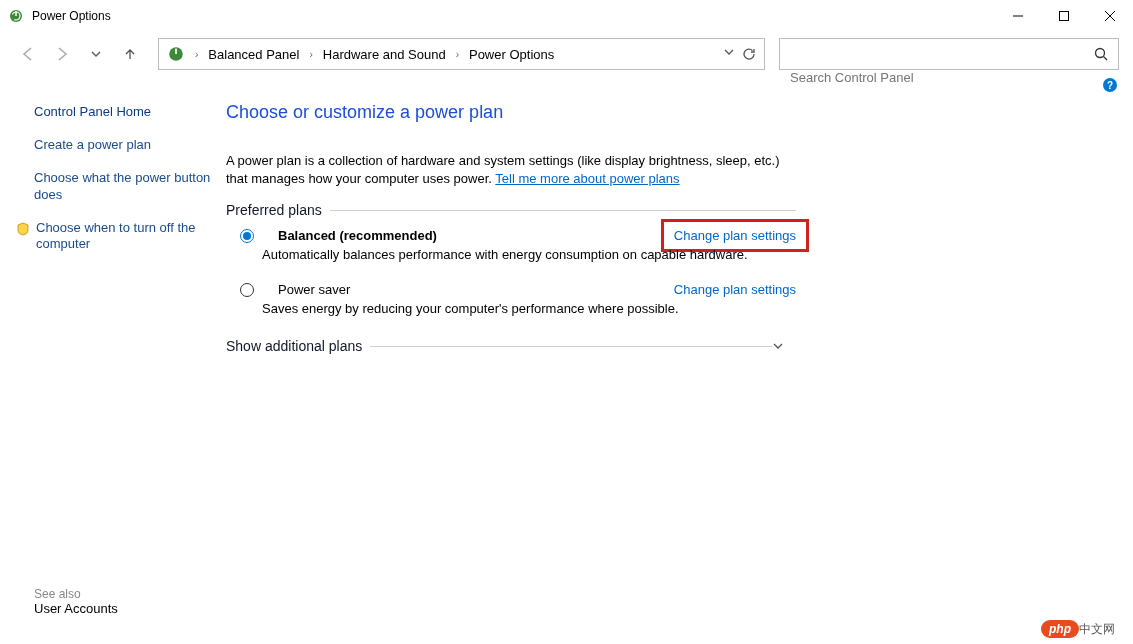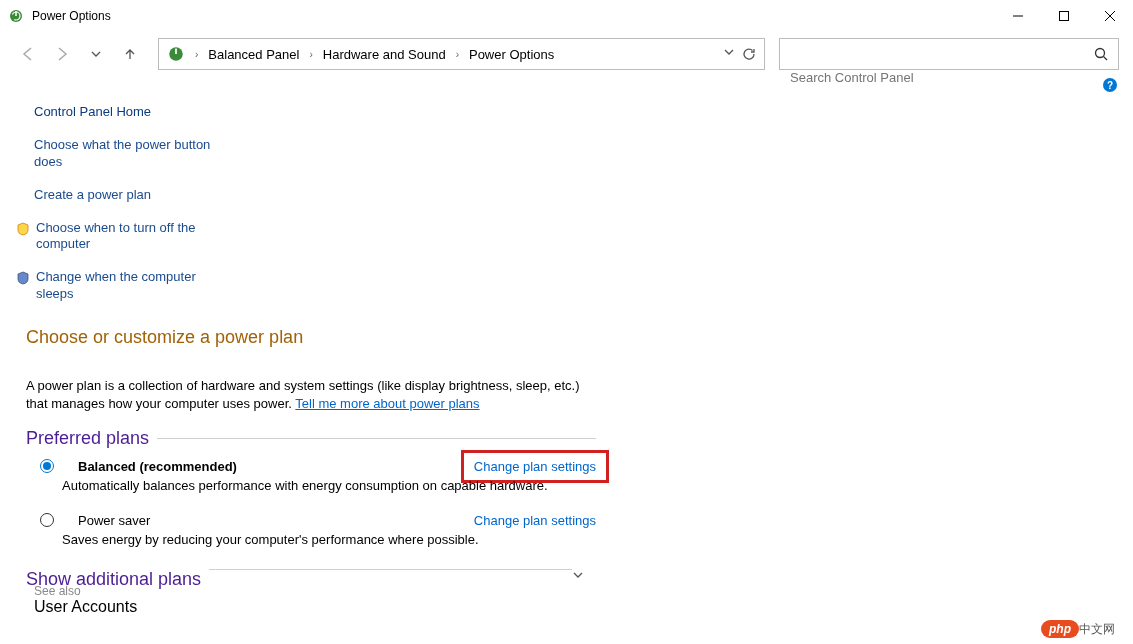--- a/index.html
+++ b/index.html
@@ -24,53 +24,53 @@
     .addr-right { margin-left: auto; display: flex; gap: 8px; color: #555; }
     .search-bar { width: 340px; height: 32px; border: 1px solid #bcbcbc; display: flex; align-items: center; padding: 0 10px; }
     .search-bar input { flex: 1; border: none; outline: none; font-size: 13px; color: #666; margin-top: 47px; }
     .search-icon { color: #333; }
 
     
     .help-row { height: 18px; display: flex; align-items: center; justify-content: flex-end; padding: 0 16px; }
     .help-icon { width: 14px; height: 14px; background: #0078d4; color: #fff; border-radius: 50%; font-size: 10px; display: flex; align-items: center; justify-content: center; font-weight: bold; }
 
     
-    .body-area { display: flex; padding: 0 16px; flex-direction: column; }
+    .body-area { display: flex; padding: 0 16px; }
     .sidebar { width: 200px; padding: 10px 4px 0 18px; }
     .sidebar-link { display: block; color: #1a4b8c; font-size: 13px; margin-bottom: 16px; line-height: 1.3; cursor: pointer; }
     .sidebar-link.home { color: #0a3b7c; }
     .sidebar-link.with-icon { display: flex; align-items: flex-start; gap: 6px; margin-left: -18px; }
     .sidebar-link.with-icon .sic { width: 14px; height: 14px; flex-shrink: 0; margin-top: 2px; }
 
     .main { flex: 1; padding: 8px 40px 0 10px; max-width: 620px; }
-    .page-title { color: #a16207; font-size: 18px; font-weight: 400; margin-bottom: 12px; }
+    .page-title { color: #1d4ed8; font-size: 18px; font-weight: 400; margin-bottom: 12px; }
     .page-desc { font-size: 13px; color: #000; line-height: 1.4; margin-bottom: 14px; margin-top: 29px; }
     .page-desc a { color: #0066cc; text-decoration: underline; }
 
     .section-row { display: flex; align-items: center; margin-bottom: 6px; }
-    .section-label { font-size: 18px; color: #4c1d95; margin-right: 8px; white-space: nowrap; }
+    .section-label { font-size: 14px; color: #0f172a; margin-right: 8px; white-space: nowrap; }
     .section-line { flex: 1; height: 1px; background: #d0d0d0; }
 
     .plan { margin: 10px 0 20px 14px; }
     .plan-header { display: flex; align-items: center; justify-content: space-between; }
     .plan-left { display: flex; align-items: center; gap: 24px; }
     .radio { width: 14px; height: 14px; border: 1px solid #333; border-radius: 50%; position: relative; flex-shrink: 0; }
     .radio.checked { border-color: #0078d4; }
     .radio.checked::after { content: ""; position: absolute; inset: 2px; background: #0078d4; border-radius: 50%; }
     .plan-name { font-size: 13px; font-weight: 600; }
     .plan-name.normal { font-weight: 400; }
     .plan-link { color: #0066cc; font-size: 13px; cursor: pointer; }
     .plan-link.highlighted { border: 3px solid #d02020; padding: 6px 10px; margin: -9px -13px -9px 0; }
     .plan-desc { font-size: 13px; color: #000; margin-left: 22px; margin-top: 4px; }
 
-    .expander-row { display: flex; align-items: flex-start; margin-top: 22px; }
+    .expander-row { display: flex; align-items: center; margin-top: 22px; }
 
     .see-also { position: absolute; bottom: 28px; left: 34px; }
     .see-also-label { color: #888; font-size: 12px; }
-    .see-also-link { color: #000; font-size: 16px; }
+    .see-also-link { color: #000; font-size: 13px; }
 
     .watermark { position: absolute; bottom: 6px; right: 18px; display: flex; align-items: center; }
     .wm-badge { background: #e84c1e; color: #fff; font-weight: bold; font-size: 12px; padding: 2px 8px; border-radius: 10px; font-style: italic; }
     .wm-text { color: #555; font-size: 12px; }
 
     svg { display: block; }
   </style>
 </head>
 <body>
 
@@ -166,37 +166,29 @@
 </div>
 
 <div class="help-row">
   <span class="help-icon">?</span>
 </div>
 
 <div class="body-area">
 
   <div class="sidebar">
     <a class="sidebar-link home">Control Panel Home</a>
+    <a class="sidebar-link">Create a power plan</a>
     <a class="sidebar-link">Choose what the power button does</a>
-    <a class="sidebar-link">Create a power plan</a>
     <a class="sidebar-link with-icon">
       <span class="sic">
           <svg width="14" height="14" viewBox="0 0 14 14">
             <path d="M7 1 L12 3 L12 8 Q12 12 7 13 Q2 12 2 8 L2 3 Z" fill="#ffd54a" stroke="#c07800" stroke-width="0.7"></path>
           </svg>
         </span>
       <span>Choose when to turn off the computer</span>
-    </a>
-    <a class="sidebar-link with-icon">
-      <span class="sic">
-          <svg width="14" height="14" viewBox="0 0 14 14">
-            <path d="M7 1 L12 3 L12 8 Q12 12 7 13 Q2 12 2 8 L2 3 Z" fill="#6688cc" stroke="#334466" stroke-width="0.7"></path>
-          </svg>
-        </span>
-      <span>Change when the computer sleeps</span>
     </a>
   </div>
 
   <div class="main">
     <div class="page-title">Choose or customize a power plan</div>
     <div class="page-desc">
       <span>A power plan is a collection of hardware and system settings (like display brightness, sleep, etc.) that manages how your computer uses power. </span><a>Tell me more about power plans</a>
     </div>
 
     <div class="section-row">

